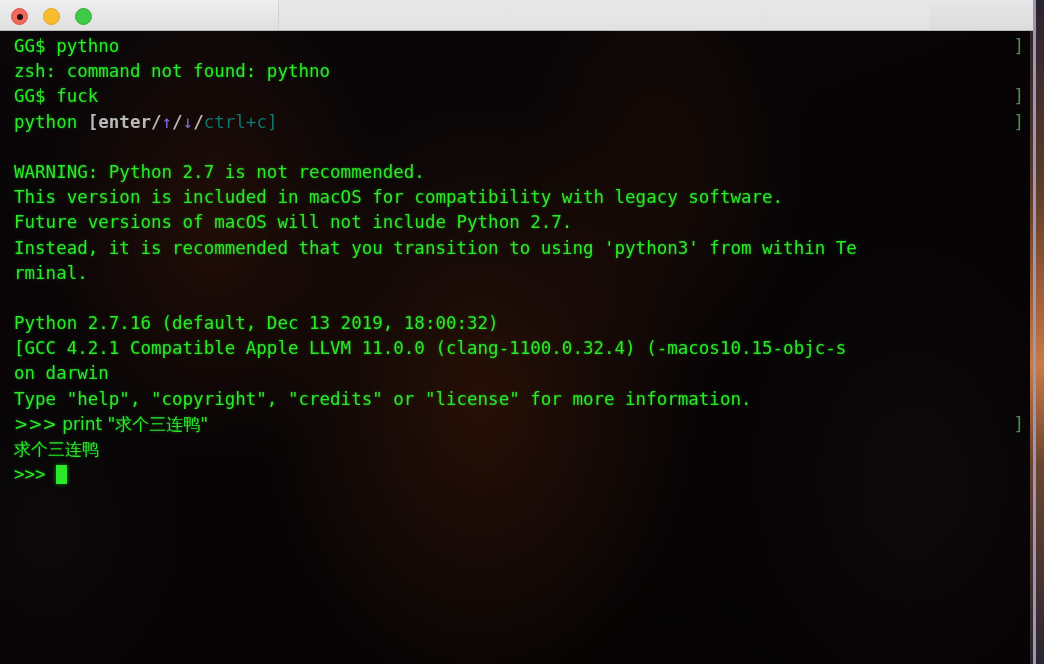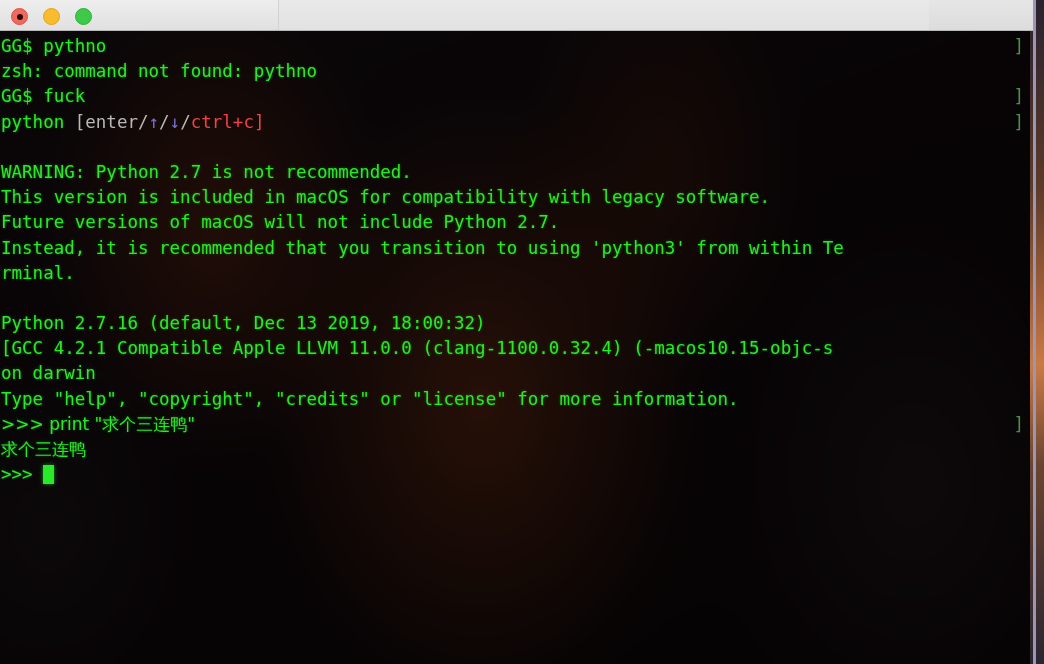--- a/index.html
+++ b/index.html
@@ -69,31 +69,31 @@
   .screen{
     position:absolute;left:0;top:0;right:0;bottom:0;
     padding:3px 0 0 0;
     font-size:17.5px;
     line-height:25.2px;
     letter-spacing:0px;
     white-space:pre;
     color:#2ae82a;
     text-shadow:0 0 3px rgba(40,230,40,.45);
   }
-  .line{position:relative;height:25.2px;padding-left:1px;}
+  .line{position:relative;height:25.2px;padding-left:1px;margin-left:13px;}
   .line .txt{position:relative;z-index:2;}
   .wrapmark{
     position:absolute;right:6px;top:0;color:#4f8f4f;
     text-shadow:none;z-index:2;
   }
   .g{color:#2ae82a;}
   .bold{font-weight:normal;color:#2ae82a;}
-  .gray{color:#b9b9b9;text-shadow:none;}
+  .gray{color:#b9b9b9;text-shadow:none;font-weight:bold;}
   .violet{color:#7a6fd6;text-shadow:none;}
-  .red{color:#ef4444;text-shadow:none;}
+  .red{color:#0f766e;text-shadow:none;}
   .cjk{font-family:"DejaVu Sans","Liberation Sans",sans-serif;font-size:17px;}
   .cursor{
     display:inline-block;width:11px;height:19px;
     background:#2ae82a;vertical-align:-4px;
     box-shadow:0 0 4px rgba(40,230,40,.6);
   }
 </style>
 </head>
 <body>
 

